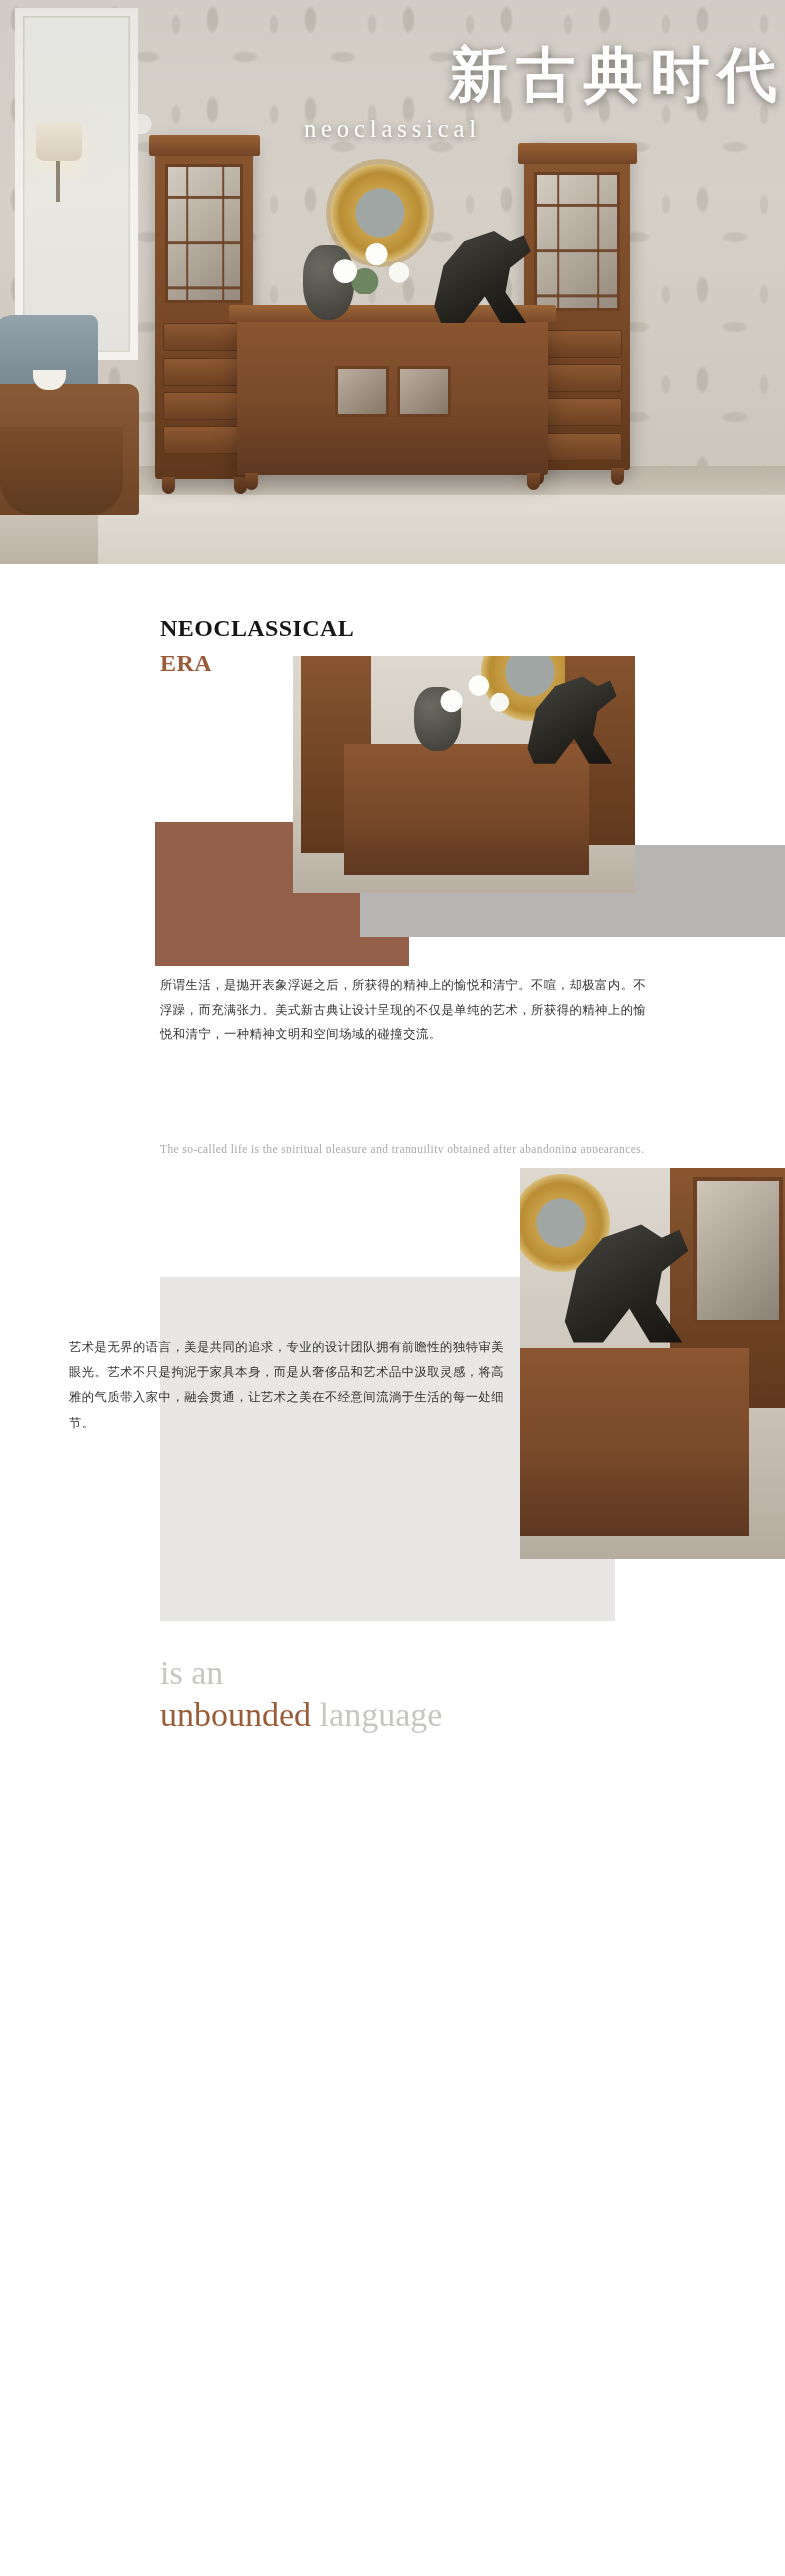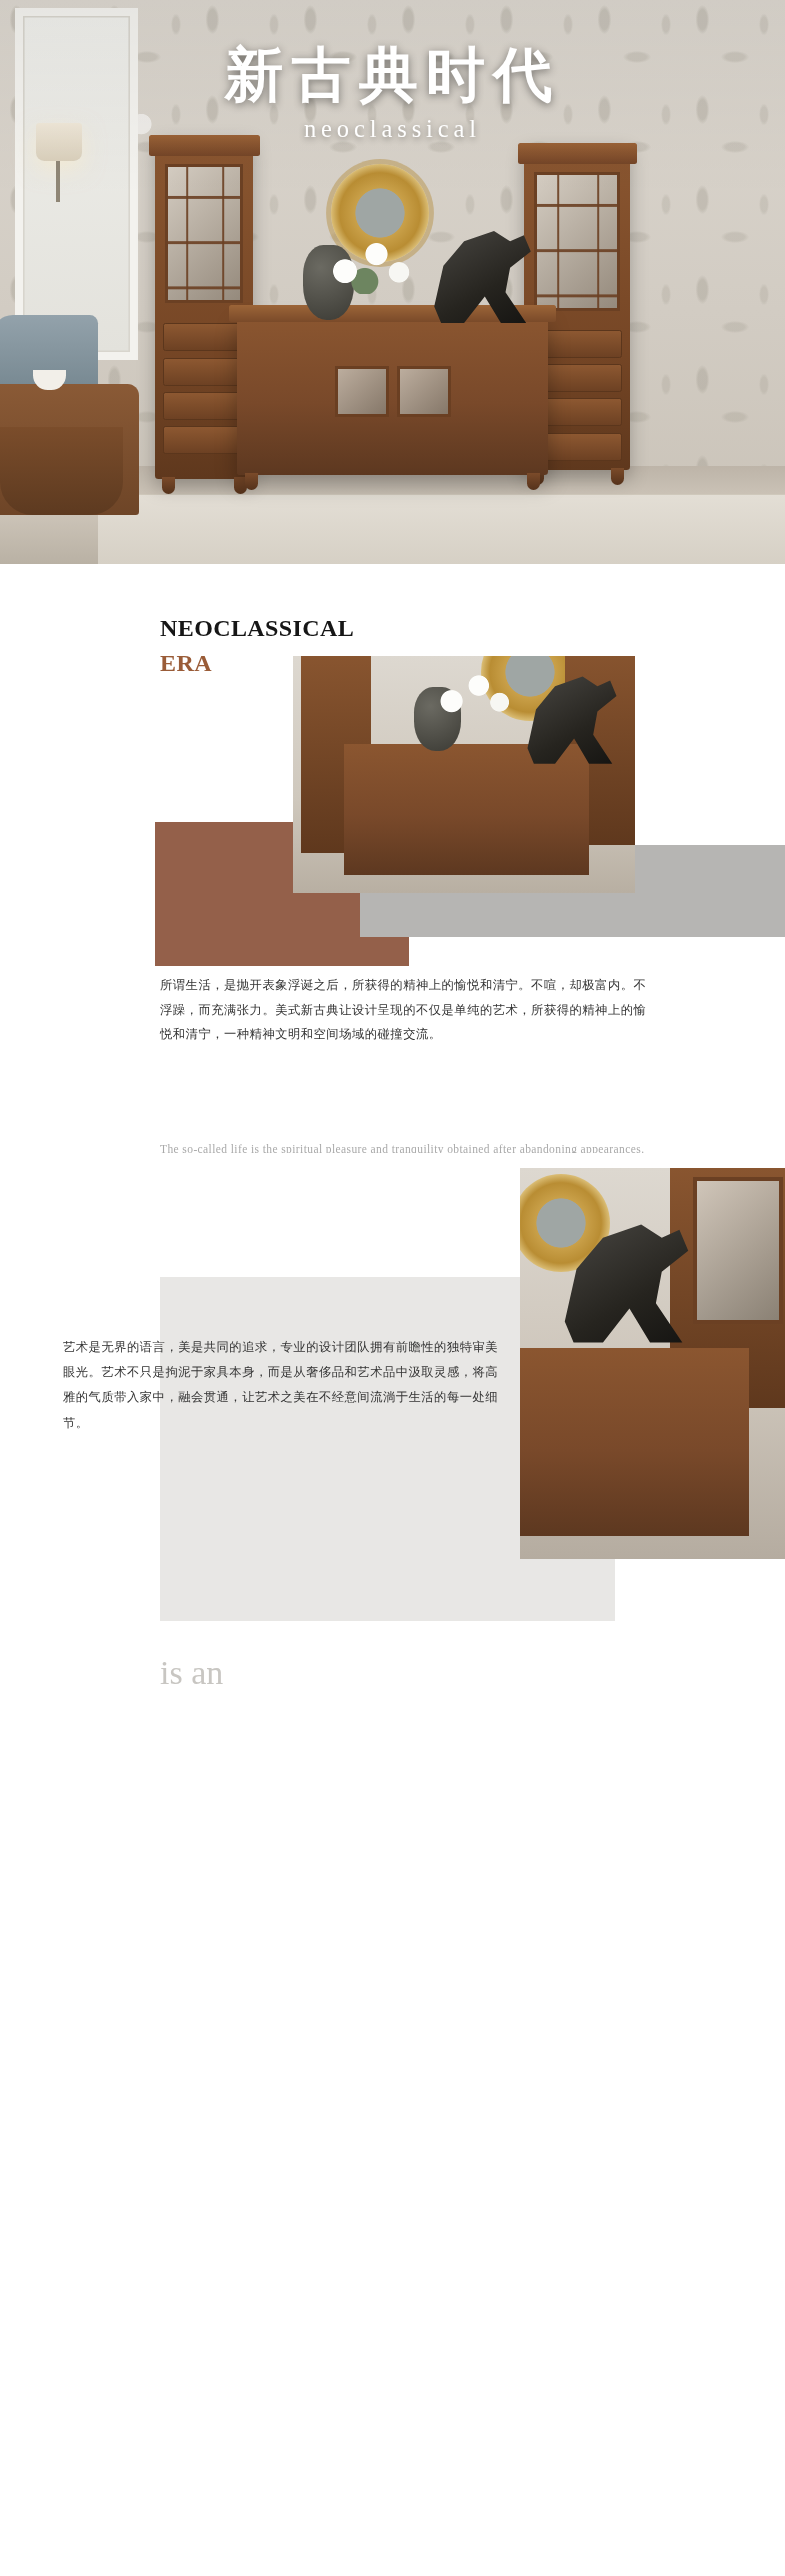--- a/index.html
+++ b/index.html
@@ -189,20 +189,21 @@
     z-index: 5;
   }
   .hero-title {
     font-family: "Liberation Serif", serif;
     font-weight: 700;
     font-size: 59px;
     letter-spacing: 8.2px;
     color: #ffffff;
     text-shadow: 0 1.6px 8.2px rgba(0,0,0,.45);
     line-height: 1.05;
+    text-align: right;
   }
   .hero-sub {
     margin-top: 8.2px;
     font-family: "Liberation Serif", serif;
     font-size: 24.5px;
     letter-spacing: 4.9px;
     color: #ffffff;
     text-shadow: 0 1.6px 6.5px rgba(0,0,0,.45);
   }
 
@@ -344,21 +345,21 @@
     position:absolute; left:-16.4px; top:180px; width:245px; height:188px;
     background: linear-gradient(180deg,#8b5630 0%, #79492a 55%, #5d3820 100%);
   }
   .p3-horse {
     position:absolute; left:33px; top:49px; width:147px; height:131px;
     background: linear-gradient(150deg,#4c4a46 0%, #26241f 60%, #131210 100%);
     clip-path: polygon(8% 80%, 16% 40%, 34% 16%, 60% 6%, 74% 16%, 86% 10%, 92% 26%, 74% 42%, 70% 66%, 88% 96%, 66% 96%, 52% 70%, 34% 96%, 14% 96%);
   }
   .body-cn2 {
     position: absolute;
-    left: 63px; top: 182px;
+    left: 69px; top: 182px;
     width: 442px;
     font-family: "Liberation Sans", sans-serif;
     font-size: 12.3px;
     line-height: 2.05;
     color: #333333;
     letter-spacing: 0.5px;
   }
   .art-word {
     position: absolute;
     left: 160px; top: 352px;
@@ -485,16 +486,19 @@
           <div class="p3-glass"></div>
         </div>
         <div class="p3-horse"></div>
         <div class="p3-console"></div>
       </div>
     </div>
 
     <p class="body-cn2">艺术是无界的语言，美是共同的追求，专业的设计团队拥有前瞻性的独特审美眼光。艺术不只是拘泥于家具本身，而是从奢侈品和艺术品中汲取灵感，将高雅的气质带入家中，融会贯通，让艺术之美在不经意间流淌于生活的每一处细节。</p>
 
     <div class="tag-line1">is an</div>
+    <div class="tag-line2">
+      <span class="accent">unbounded</span><span> language</span>
+    </div>
   </section>
 
 </div>
 
 
 </body></html>

